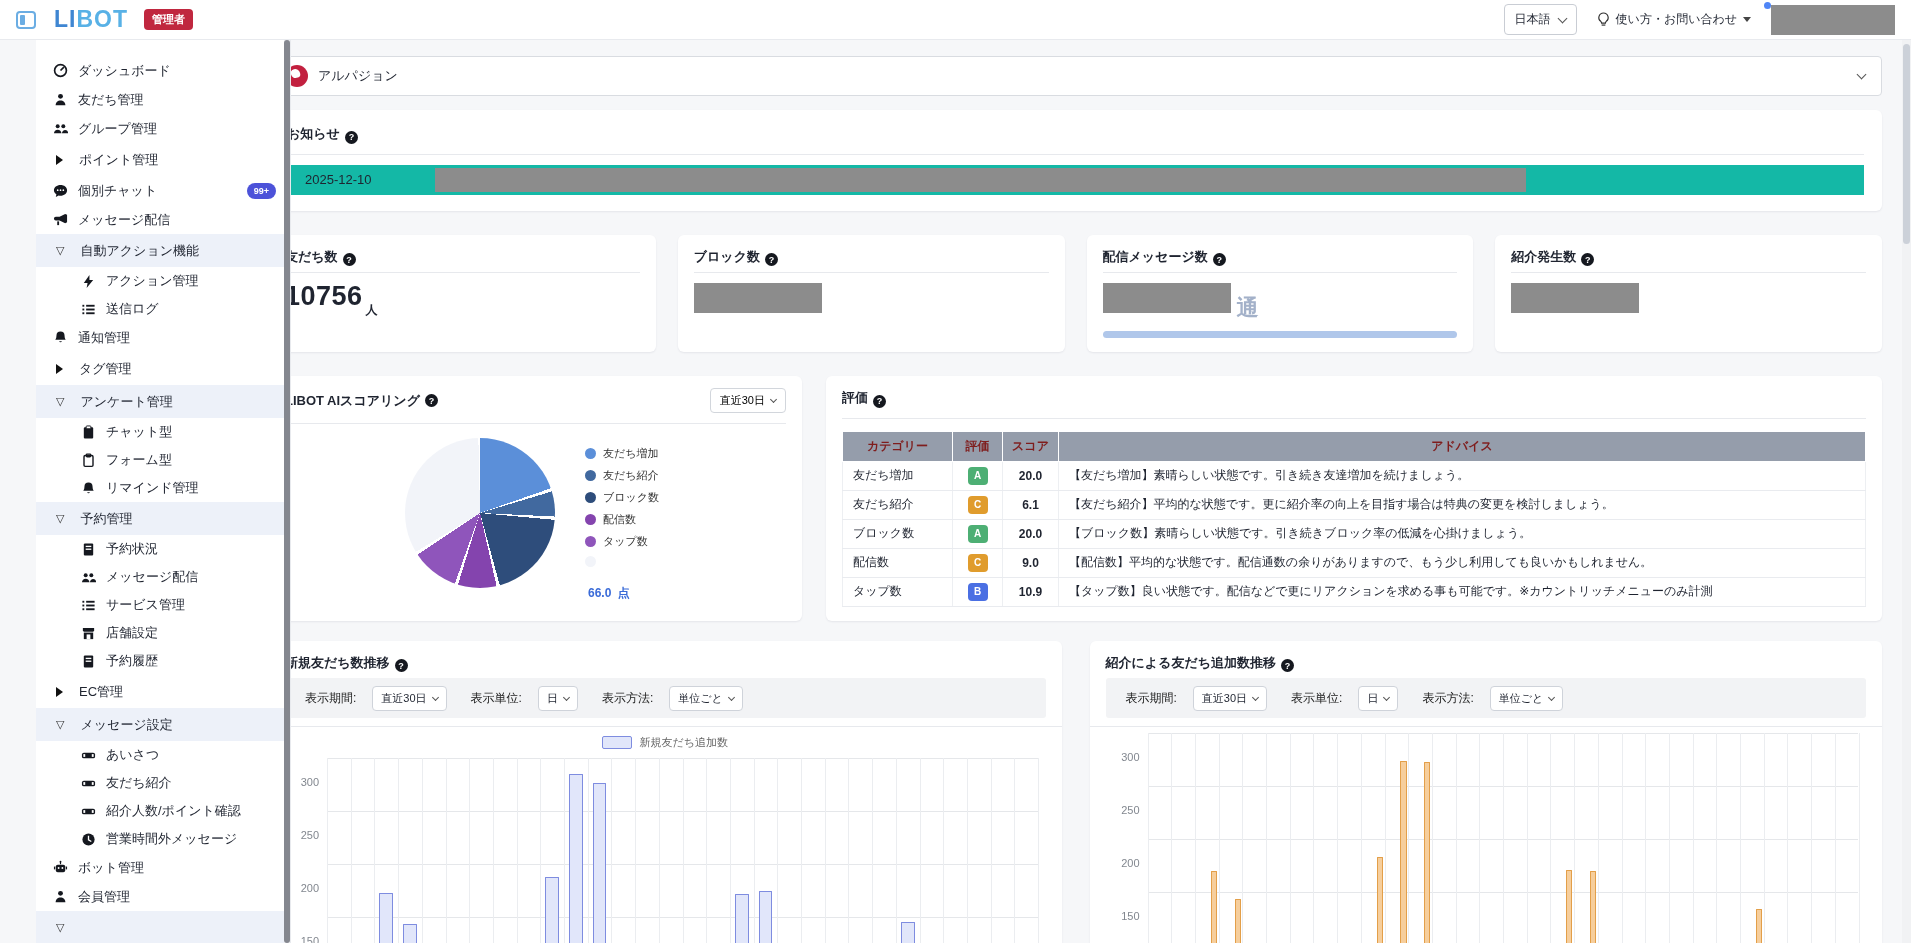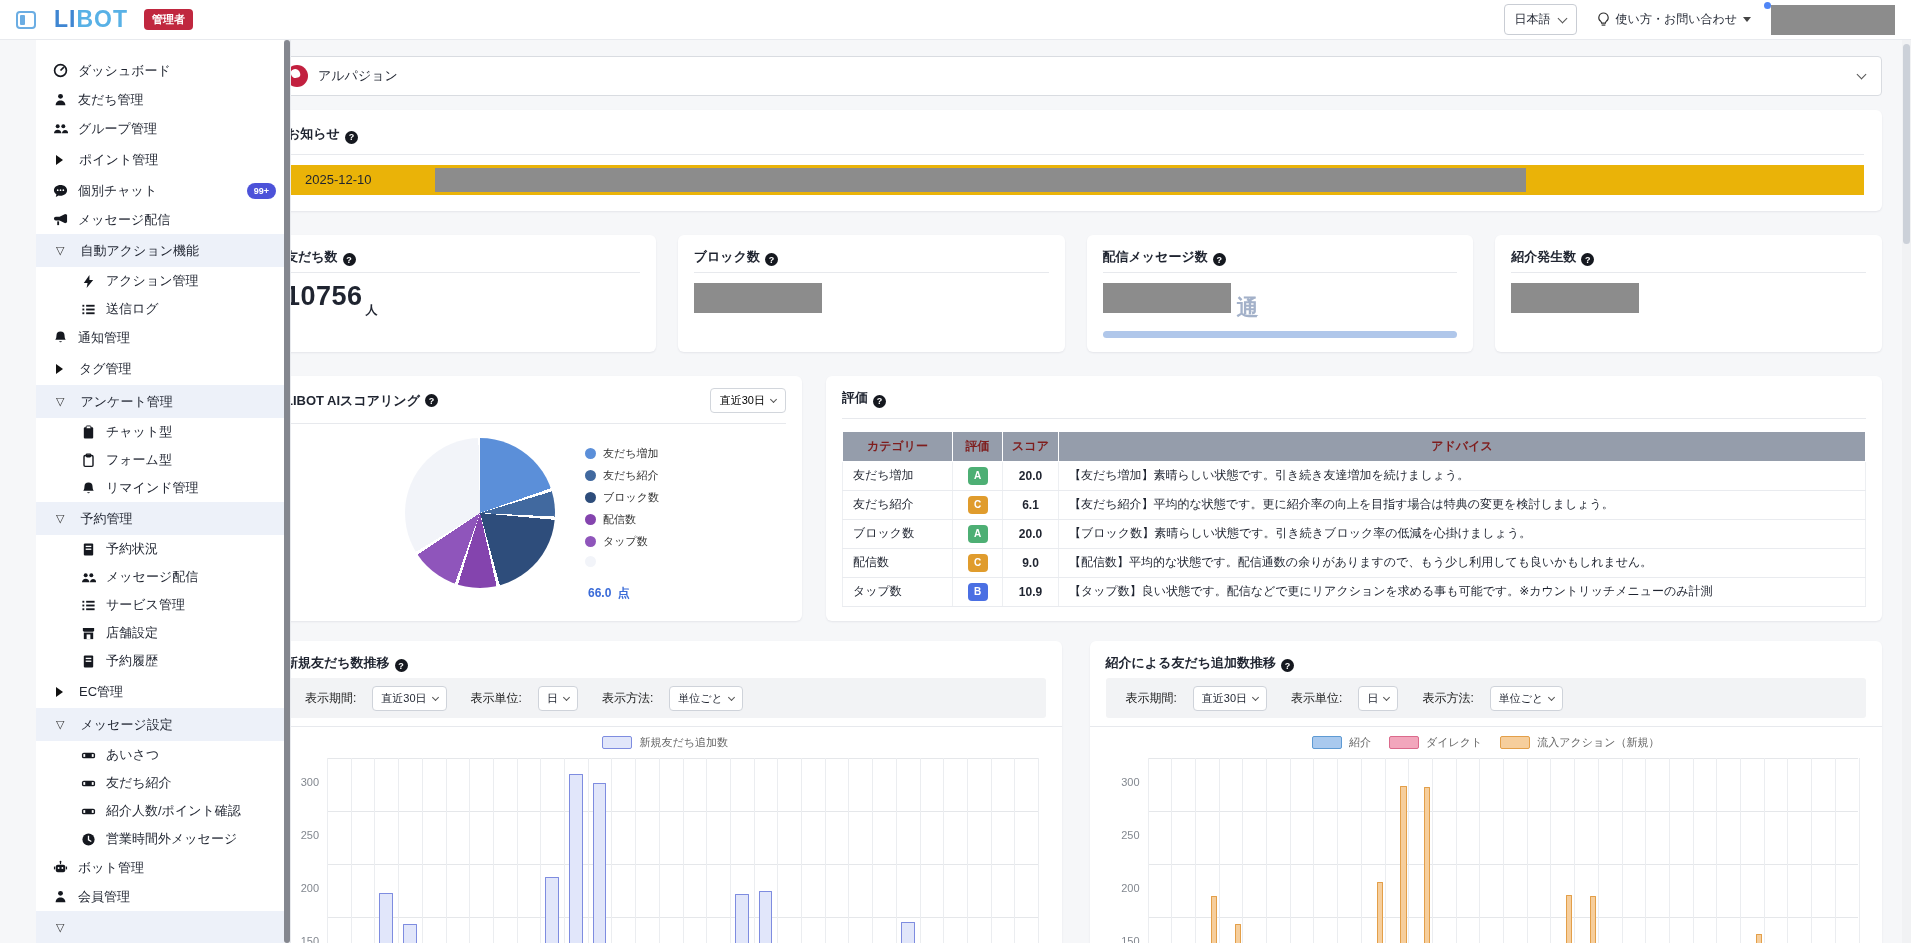--- a/index.html
+++ b/index.html
@@ -61,21 +61,21 @@
   .wsbar { height:40px; background:#fff; border:1px solid #d9dce1; border-radius:4px;
     display:flex; align-items:center; padding:0 16px; cursor:pointer; }
   .ws-logo { width:22px; height:22px; border-radius:50%; background:#c2203f; margin-right:10px; position:relative; overflow:hidden; }
   .ws-logo::after{ content:""; position:absolute; left:5px; top:4px; width:9px; height:9px;
     border-radius:50% 60% 40% 55%; background:#fff; transform:rotate(-15deg); }
   .ws-name { font-size:13px; }
   .wsbar .chev { margin-left:auto; }
 
   .notice-card { margin-top:14px; padding:14px 18px 16px; }
   .card-title { font-size:13px; font-weight:700; }
-  .notice-row { margin-top:10px; background:#eab308; height:30px; display:flex; align-items:center; padding-left:18px; }
+  .notice-row { margin-top:10px; background:#14b8a6; height:30px; display:flex; align-items:center; padding-left:18px; }
   .notice-date { font-size:13px; width:130px; }
   .notice-redact { width:70%; height:24px; }
 
   .stats { display:flex; gap:22px; margin-top:24px; }
   .stat-card { flex:1; padding:12px 16px 14px; }
   .stat-body { margin-top:8px; min-height:42px; display:flex; align-items:flex-start; }
   .stat-value { font-size:27px; font-weight:800; letter-spacing:.5px; }
   .stat-unit { font-size:12px; font-weight:700; margin-left:3px; align-self:flex-end; margin-bottom:4px; }
   .stat-redact { width:128px; height:30px; margin-top:2px; }
   .stat-tsu { font-size:22px; font-weight:700; color:#a3b1c9; margin-left:6px; align-self:flex-end; }
@@ -654,34 +654,20 @@
             <span>日</span>
             <span class="chev"></span>
           </span>
           <span class="f-lab">表示方法:</span>
           <span class="f-sel">
             <span>単位ごと</span>
             <span class="chev"></span>
           </span>
         </div>
       <div class="hr chart-hr"></div>
-      <div class="legend" id="bc1-legend">
-          <span class="lg-item">
-            <span class="lg-sw" style="background:#a9c9ee;border-color:#5e9ad3"></span>
-            <span class="lg-lab">紹介</span>
-          </span>
-          <span class="lg-item">
-            <span class="lg-sw" style="background:#f2a6bc;border-color:#db6a8c"></span>
-            <span class="lg-lab">ダイレクト</span>
-          </span>
-          <span class="lg-item">
-            <span class="lg-sw" style="background:#f6ce9c;border-color:#e39f49"></span>
-            <span class="lg-lab">流入アクション（新規）</span>
-          </span>
-        </div>
       <div class="plot-wrap" id="bc1-plot">
           <span class="ylab" style="top: 6px;">300</span>
           <div class="gl-h" style="top: 6px; left: 42px; right: 8px; position: absolute;"></div>
           <span class="ylab" style="top: 59px;">250</span>
           <div class="gl-h" style="top: 59px; left: 42px; right: 8px; position: absolute;"></div>
           <span class="ylab" style="top: 112px;">200</span>
           <div class="gl-h" style="top: 112px; left: 42px; right: 8px; position: absolute;"></div>
           <span class="ylab" style="top: 165px;">150</span>
           <div class="gl-h" style="top: 165px; left: 42px; right: 8px; position: absolute;"></div>
           <div class="plot">

